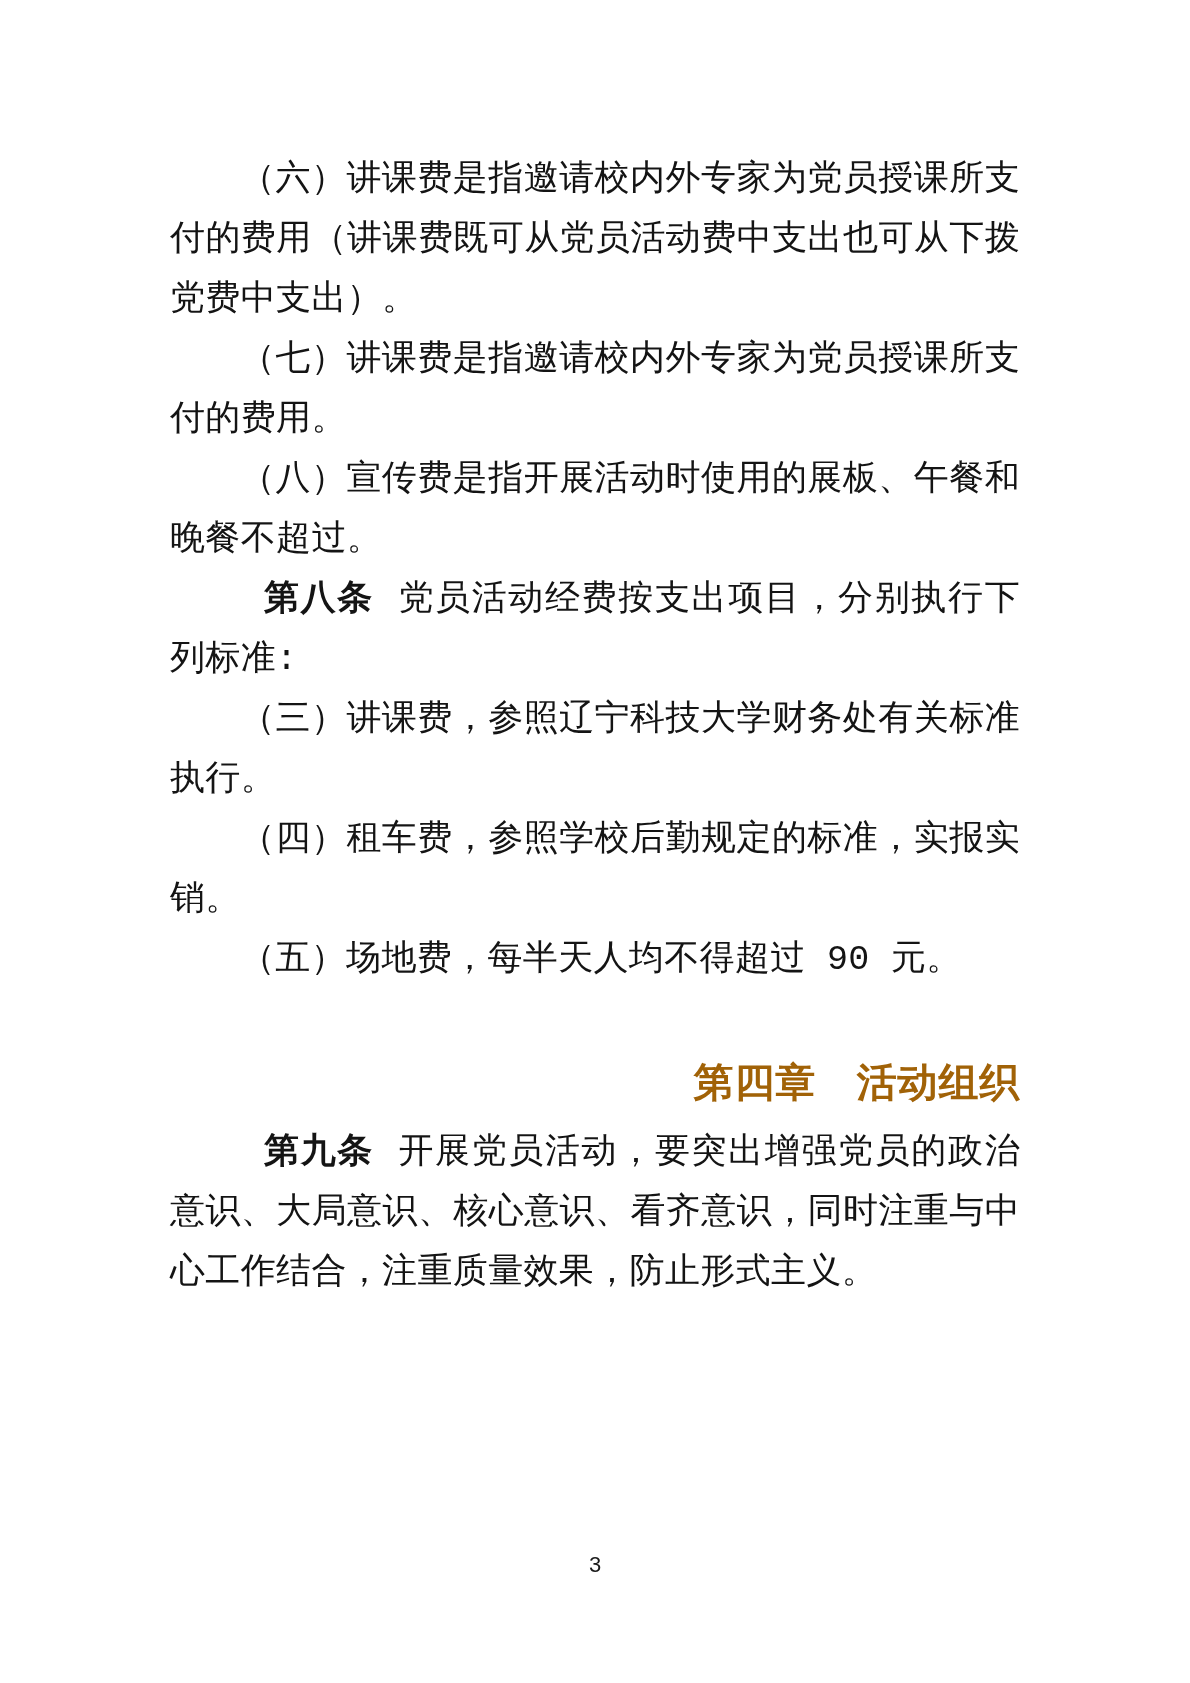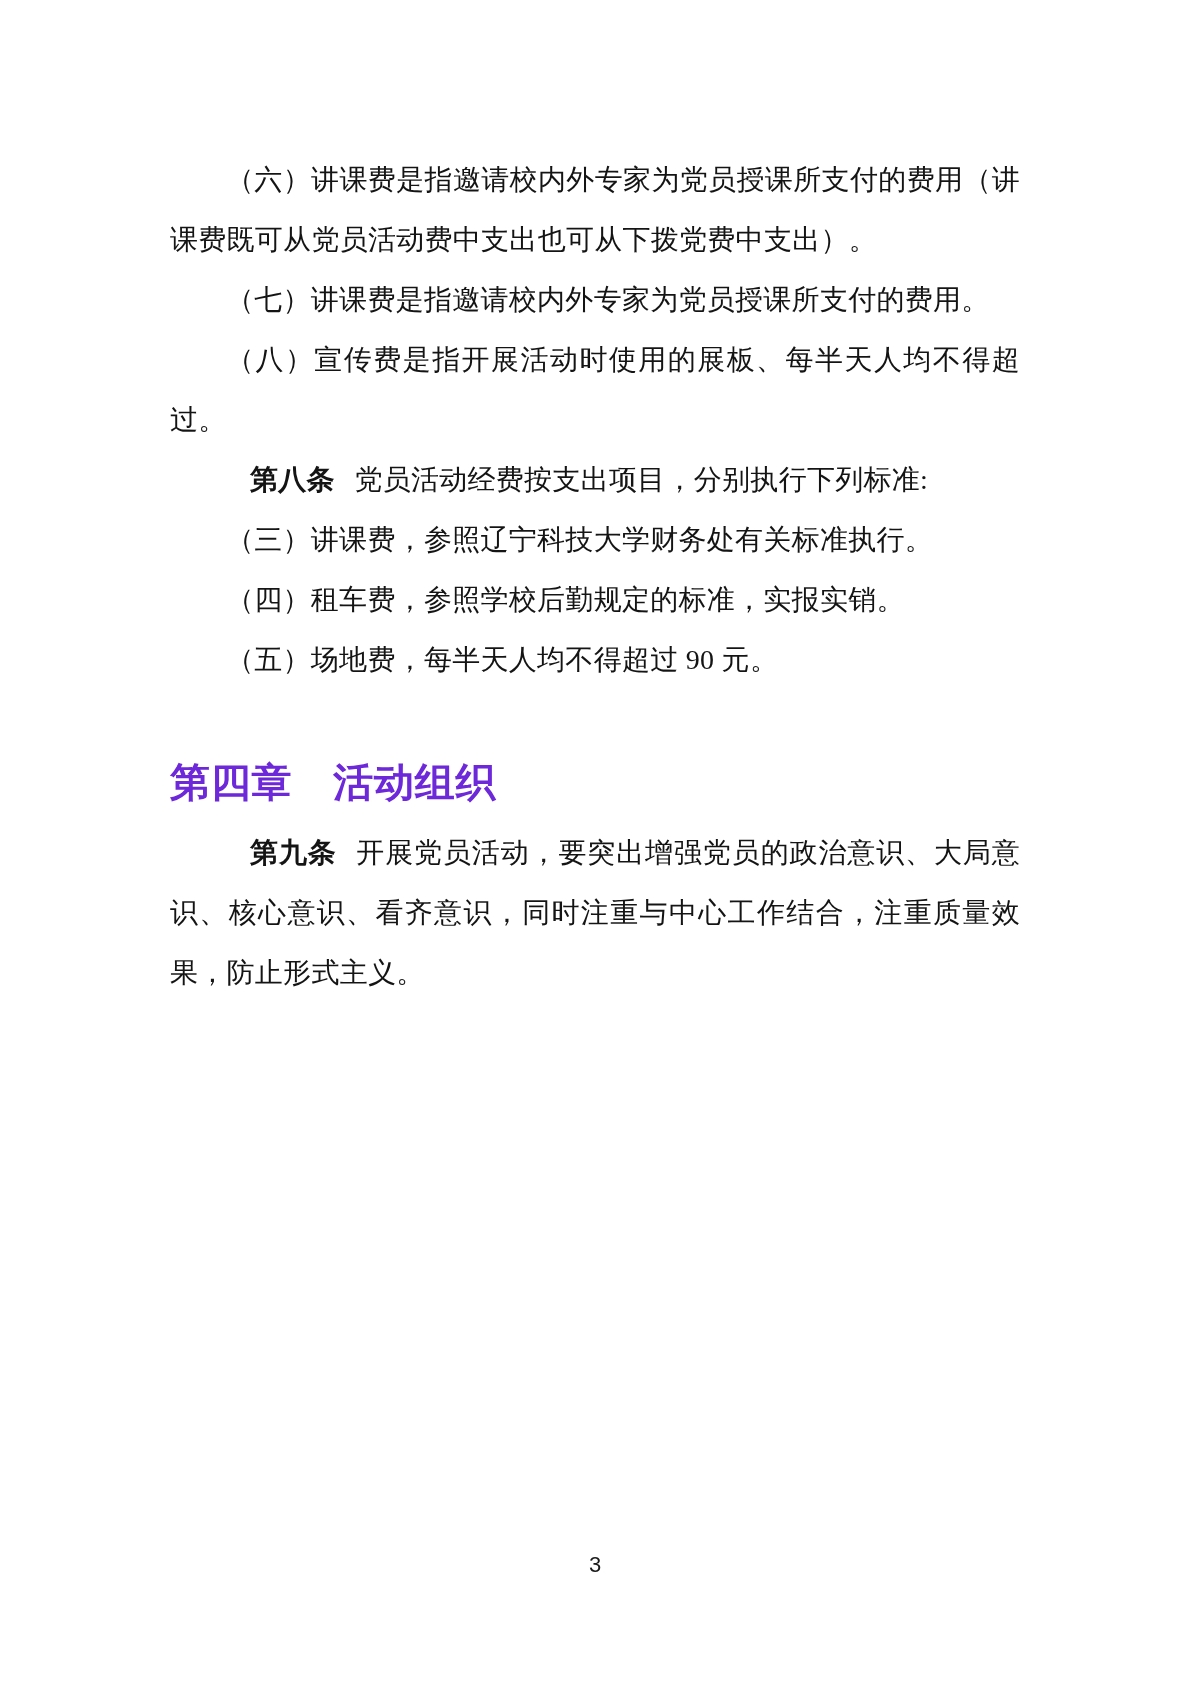--- a/index.html
+++ b/index.html
@@ -18,43 +18,44 @@
     color: #141414;
   }
   .doc-body {
     position: absolute;
     left: 170px;
     top: 150px;
     width: 850px;
   }
   .para {
     margin: 0;
-    font-size: 28px;
+    font-size: 35px;
     line-height: 60px;
     text-align: justify;
     text-justify: inter-ideograph;
     text-indent: 2em;
     letter-spacing: 0.01em;
     word-break: break-all;
+    font-family: Liberation Mono, monospace;
   }
   .article-no {
     font-weight: bold;
     margin-right: 0.7em;
     margin-left: 24px;
   }
   .chapter-heading {
     margin: 60px 0 0 0;
     font-family: "Liberation Sans", "DejaVu Sans", sans-serif;
     font-weight: bold;
     font-size: 40px;
     line-height: 65px;
-    text-align: left;
+    text-align: right;
     text-indent: 0;
     letter-spacing: 0.02em;
-    color: #6d28d9;
+    color: #a16207;
   }
   .after-heading {
     margin-top: 8px;
   }
   .page-number {
     position: absolute;
     left: 0;
     right: 0;
     top: 1552px;
     text-align: center;
@@ -66,21 +67,21 @@
 </head>
 <body>
 
 <div class="page">
   <div class="doc-body">
 
     <p class="para"><span>（六）讲课费是指邀请校内外专家为党员授课所支付的费用（讲课费既可从党员活动费中支出也可从下拨党费中支出）。</span></p>
 
     <p class="para"><span>（七）讲课费是指邀请校内外专家为党员授课所支付的费用。</span></p>
 
-    <p class="para"><span>（八）宣传费是指开展活动时使用的展板、每半天人均不得超过。</span></p>
+    <p class="para"><span>（八）宣传费是指开展活动时使用的展板、午餐和晚餐不超过。</span></p>
 
     <p class="para"><span class="article-no">第八条</span><span>党员活动经费按支出项目，分别执行下列标准:</span></p>
 
 
 
     <p class="para"><span>（三）讲课费，参照辽宁科技大学财务处有关标准执行。</span></p>
 
     <p class="para"><span>（四）租车费，参照学校后勤规定的标准，实报实销。</span></p>
 
     <p class="para"><span>（五）场地费，每半天人均不得超过 90 元。</span></p>

